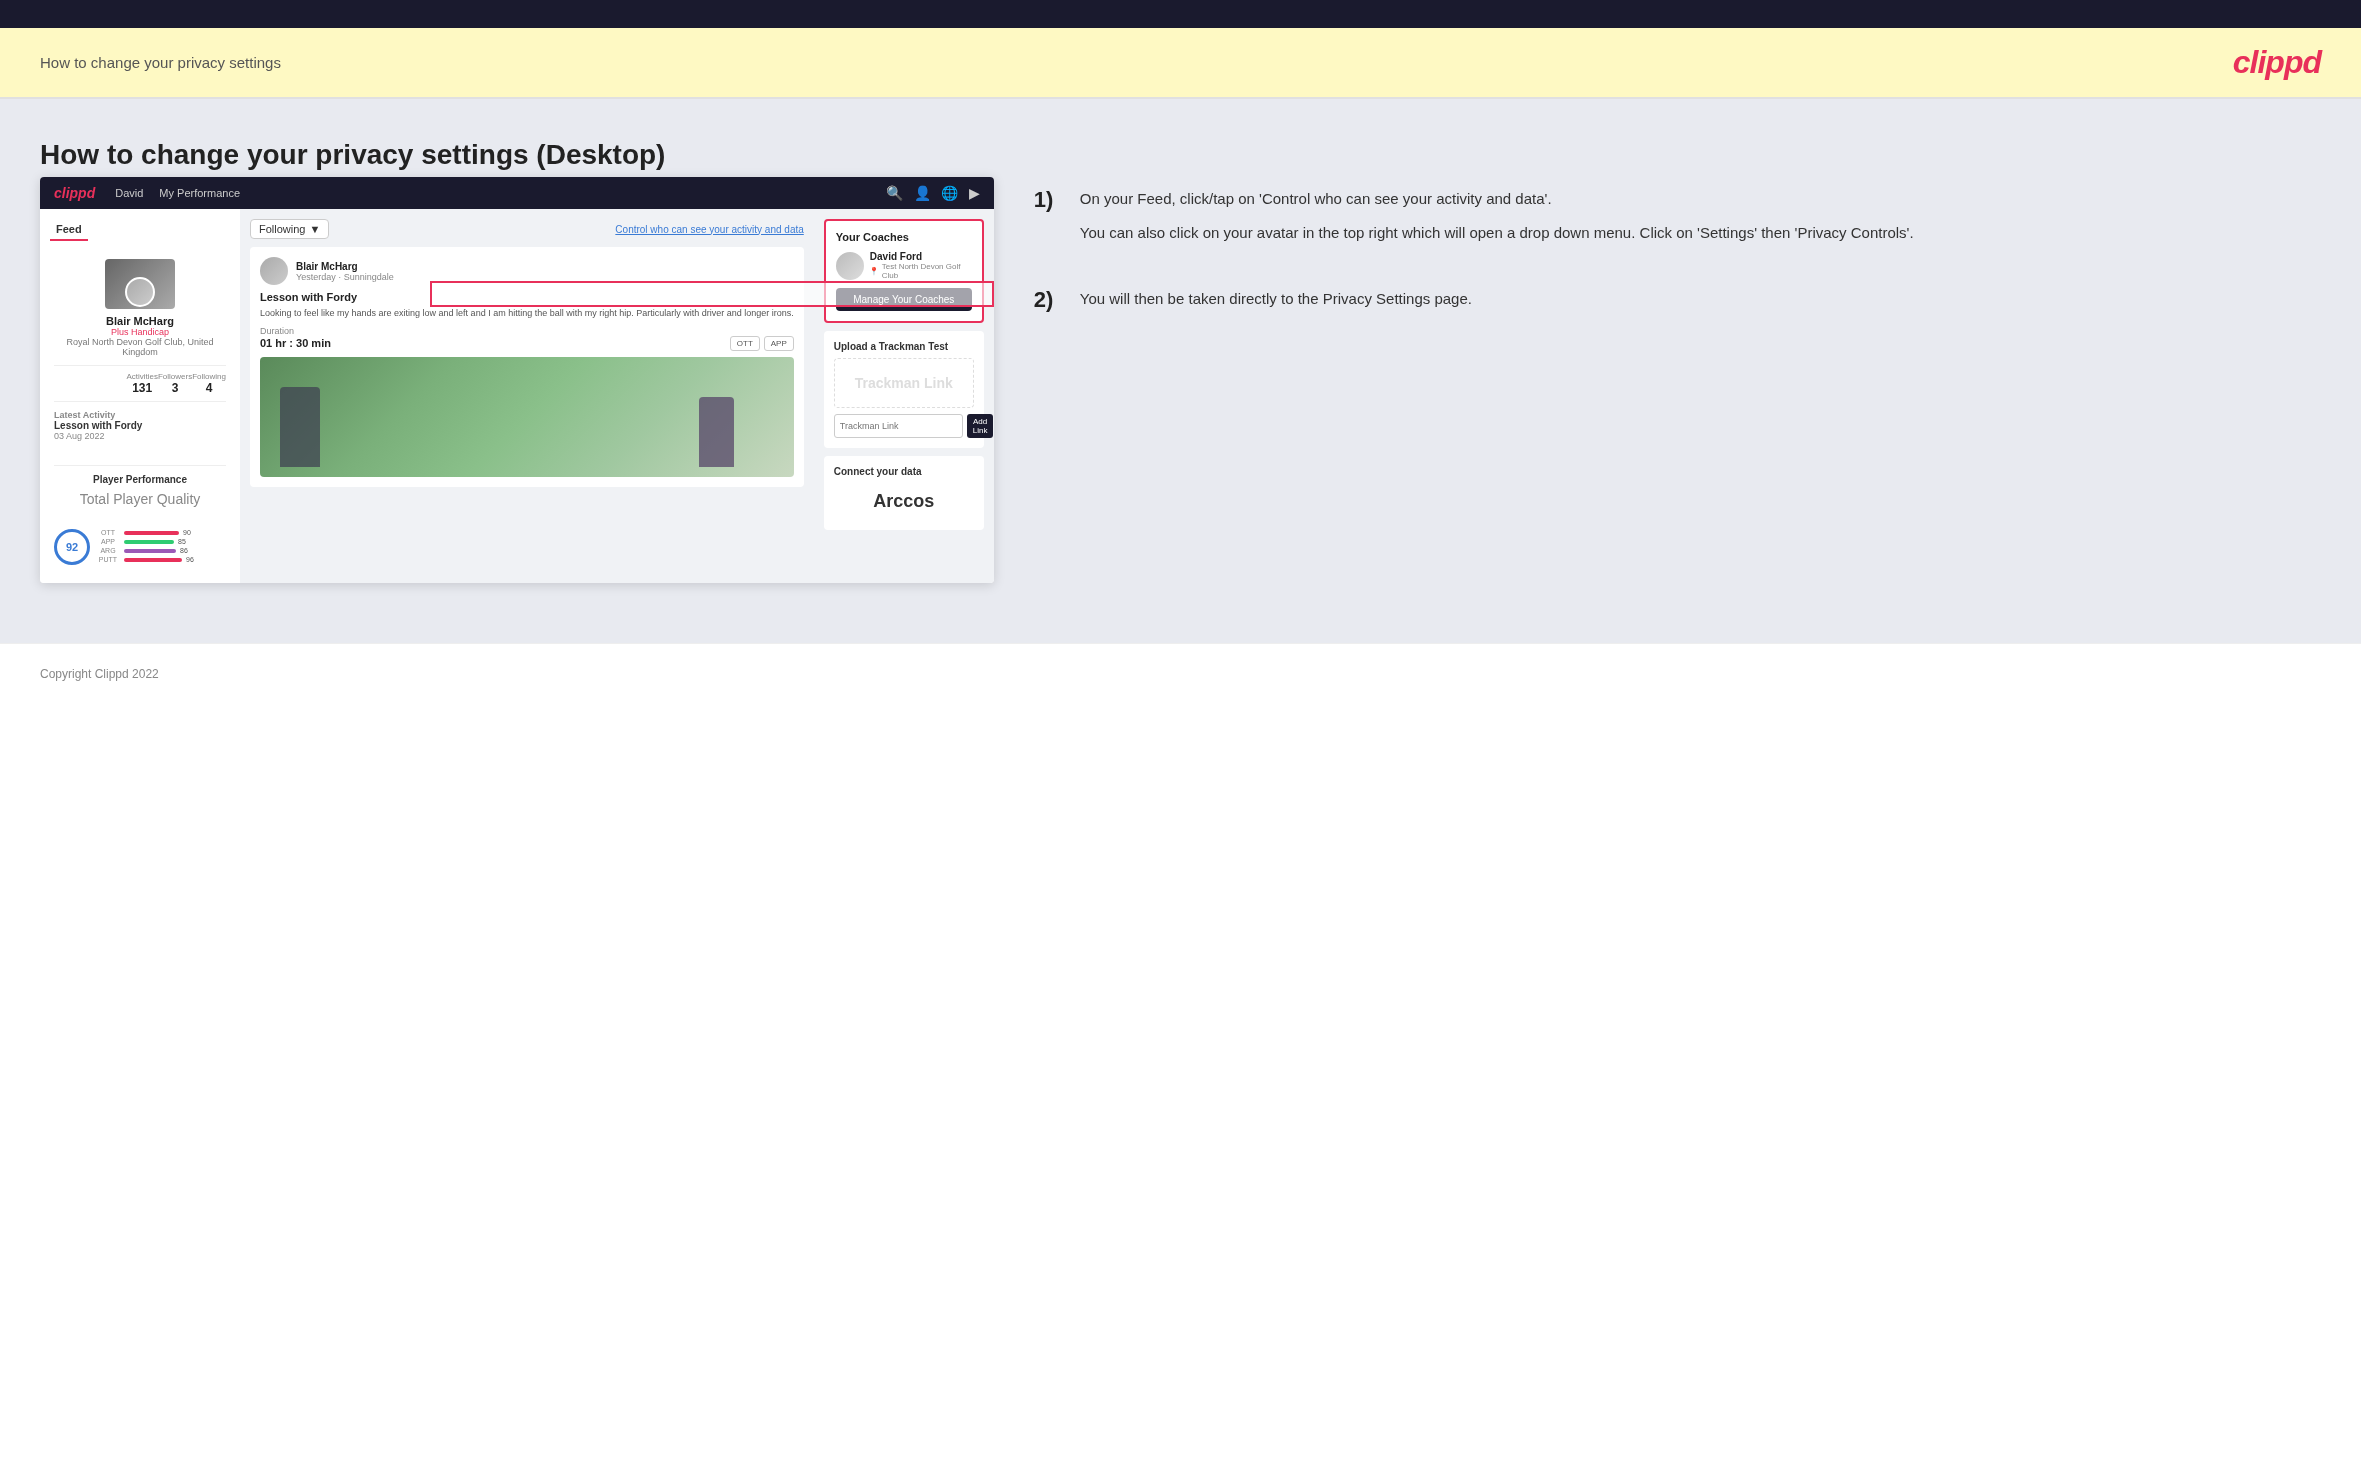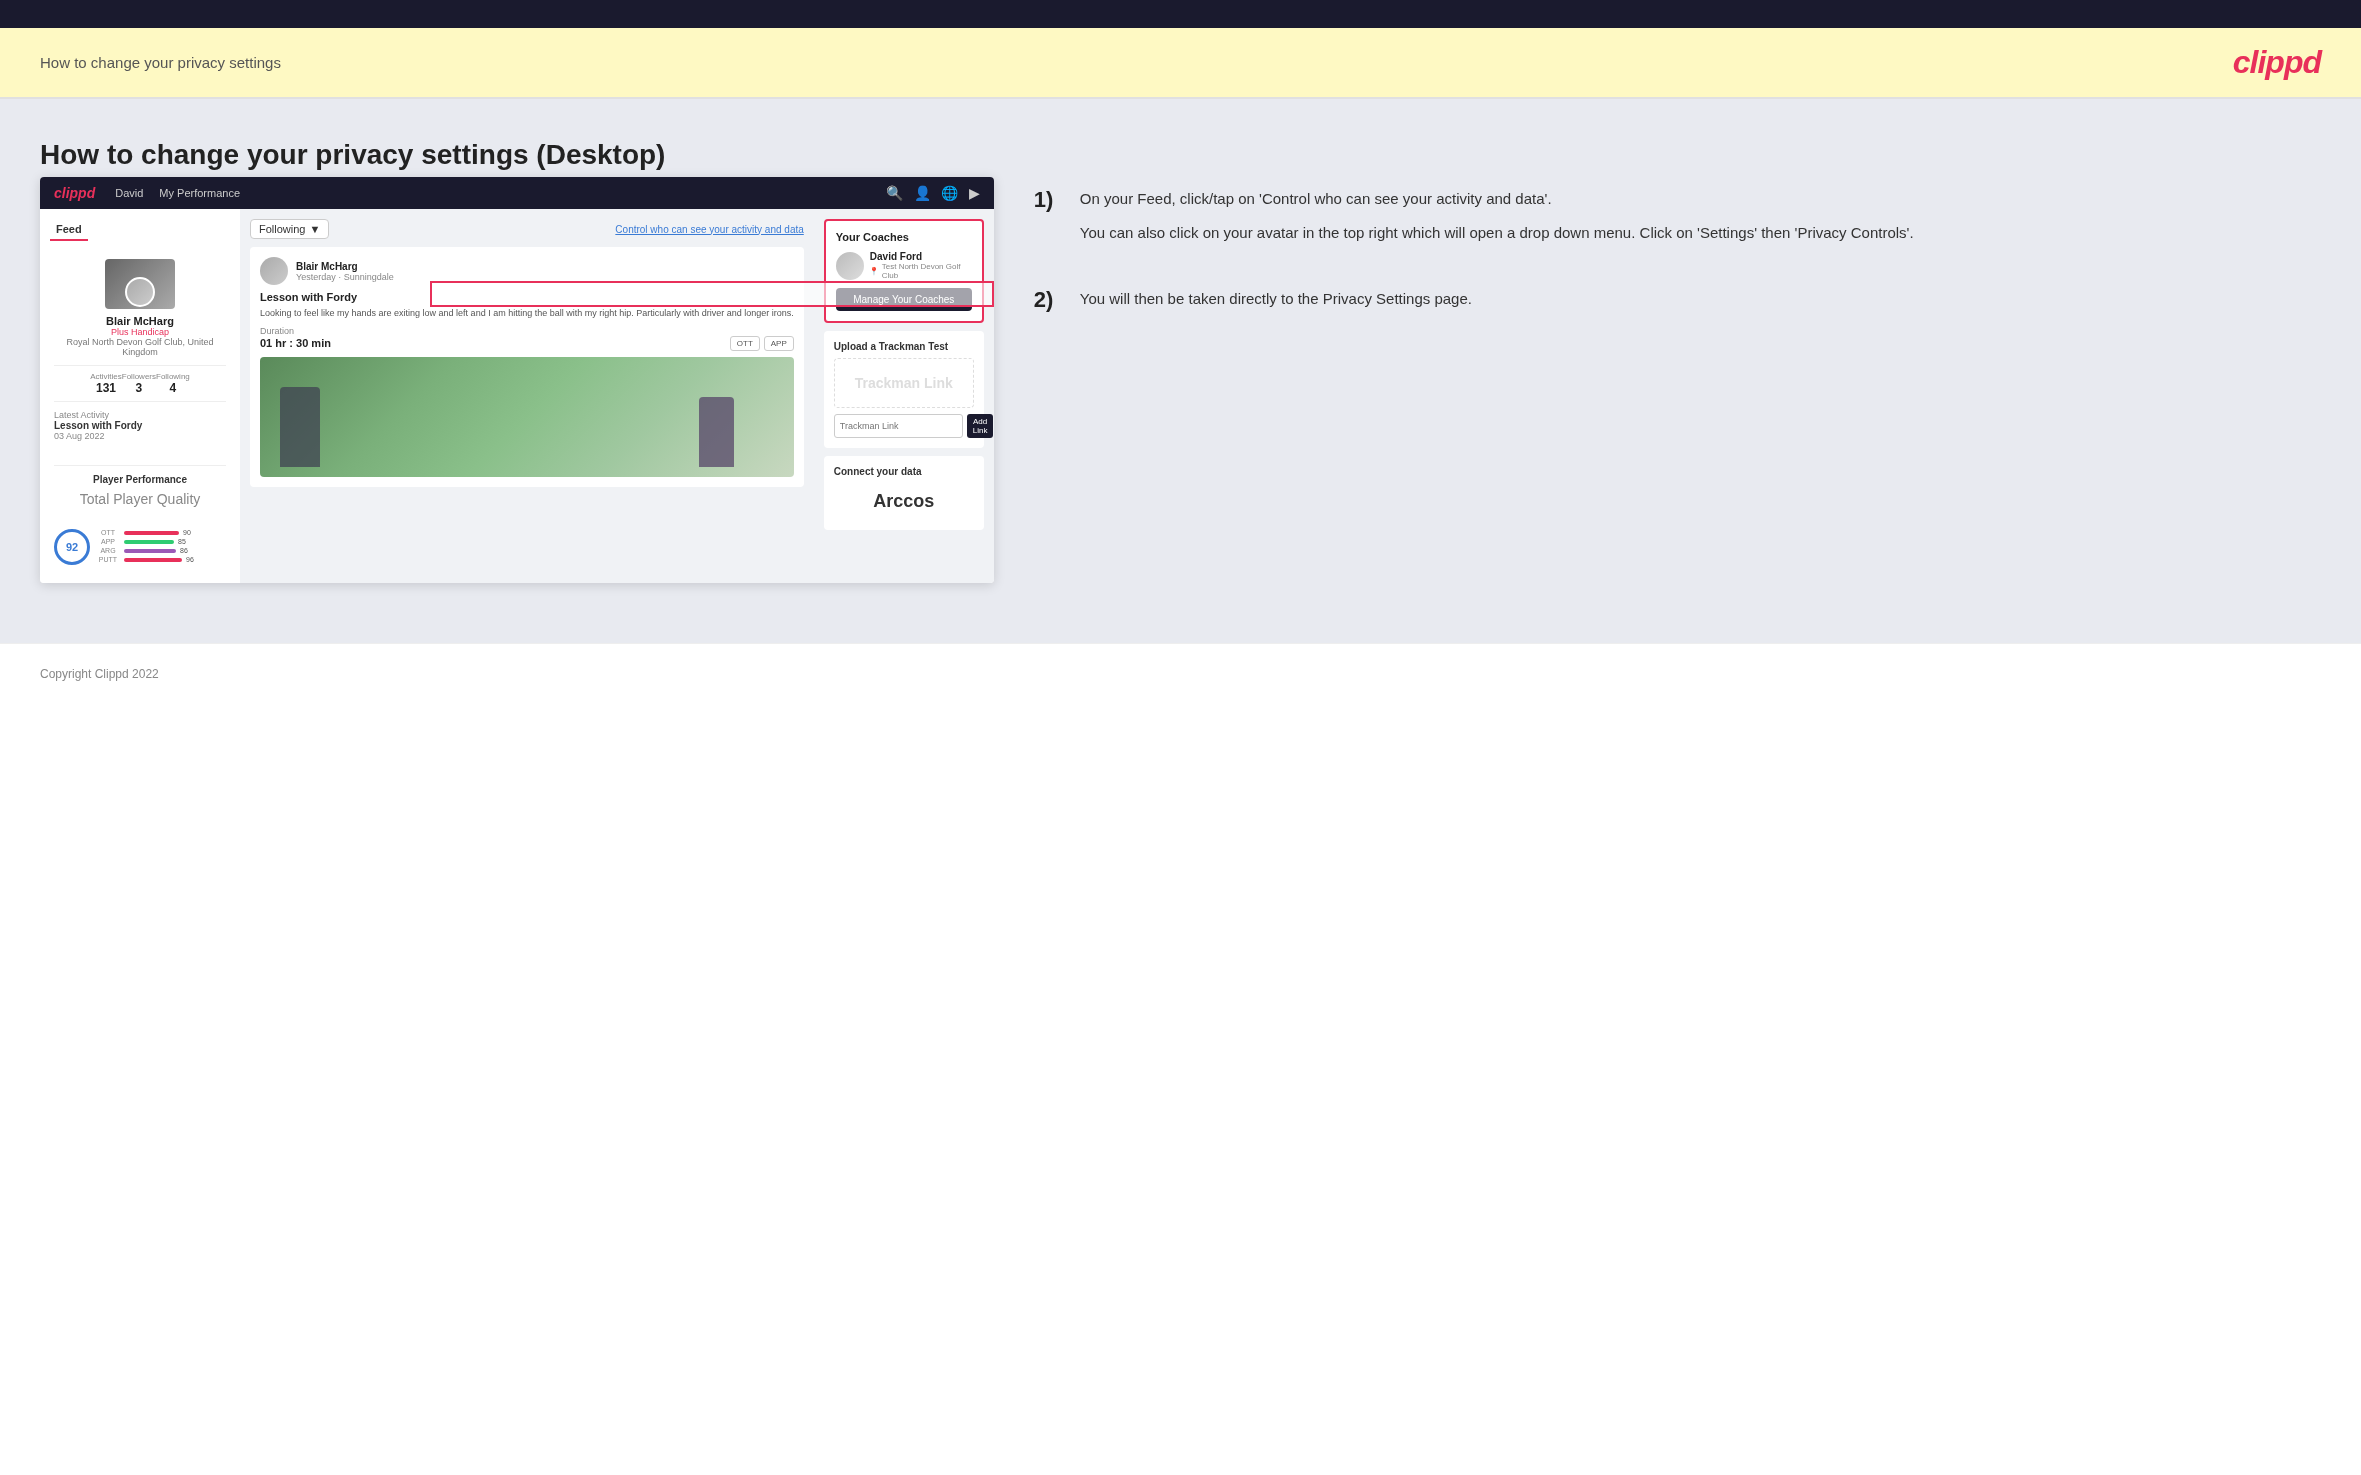--- a/index.html
+++ b/index.html
@@ -166,21 +166,21 @@
     }
 
     .profile-club {
       font-size: 9px;
       color: #777;
       margin-bottom: 8px;
     }
 
     .profile-stats {
       display: flex;
-      justify-content: center;
+      justify-content: flex-end;
       border-top: 1px solid #eee;
       border-bottom: 1px solid #eee;
       padding: 6px 0;
       margin-bottom: 8px;
     }
 
     .stat-item {
       text-align: center;
     }
 
@@ -192,20 +192,21 @@
     .stat-value {
       font-size: 12px;
       font-weight: bold;
       color: #222;
     }
 
     .latest-activity-label {
       font-size: 9px;
       color: #888;
       text-align: left;
+      font-weight: bold;
     }
 
     .latest-activity-title {
       font-size: 10px;
       font-weight: bold;
       color: #333;
       text-align: left;
     }
 
     .latest-activity-date {

